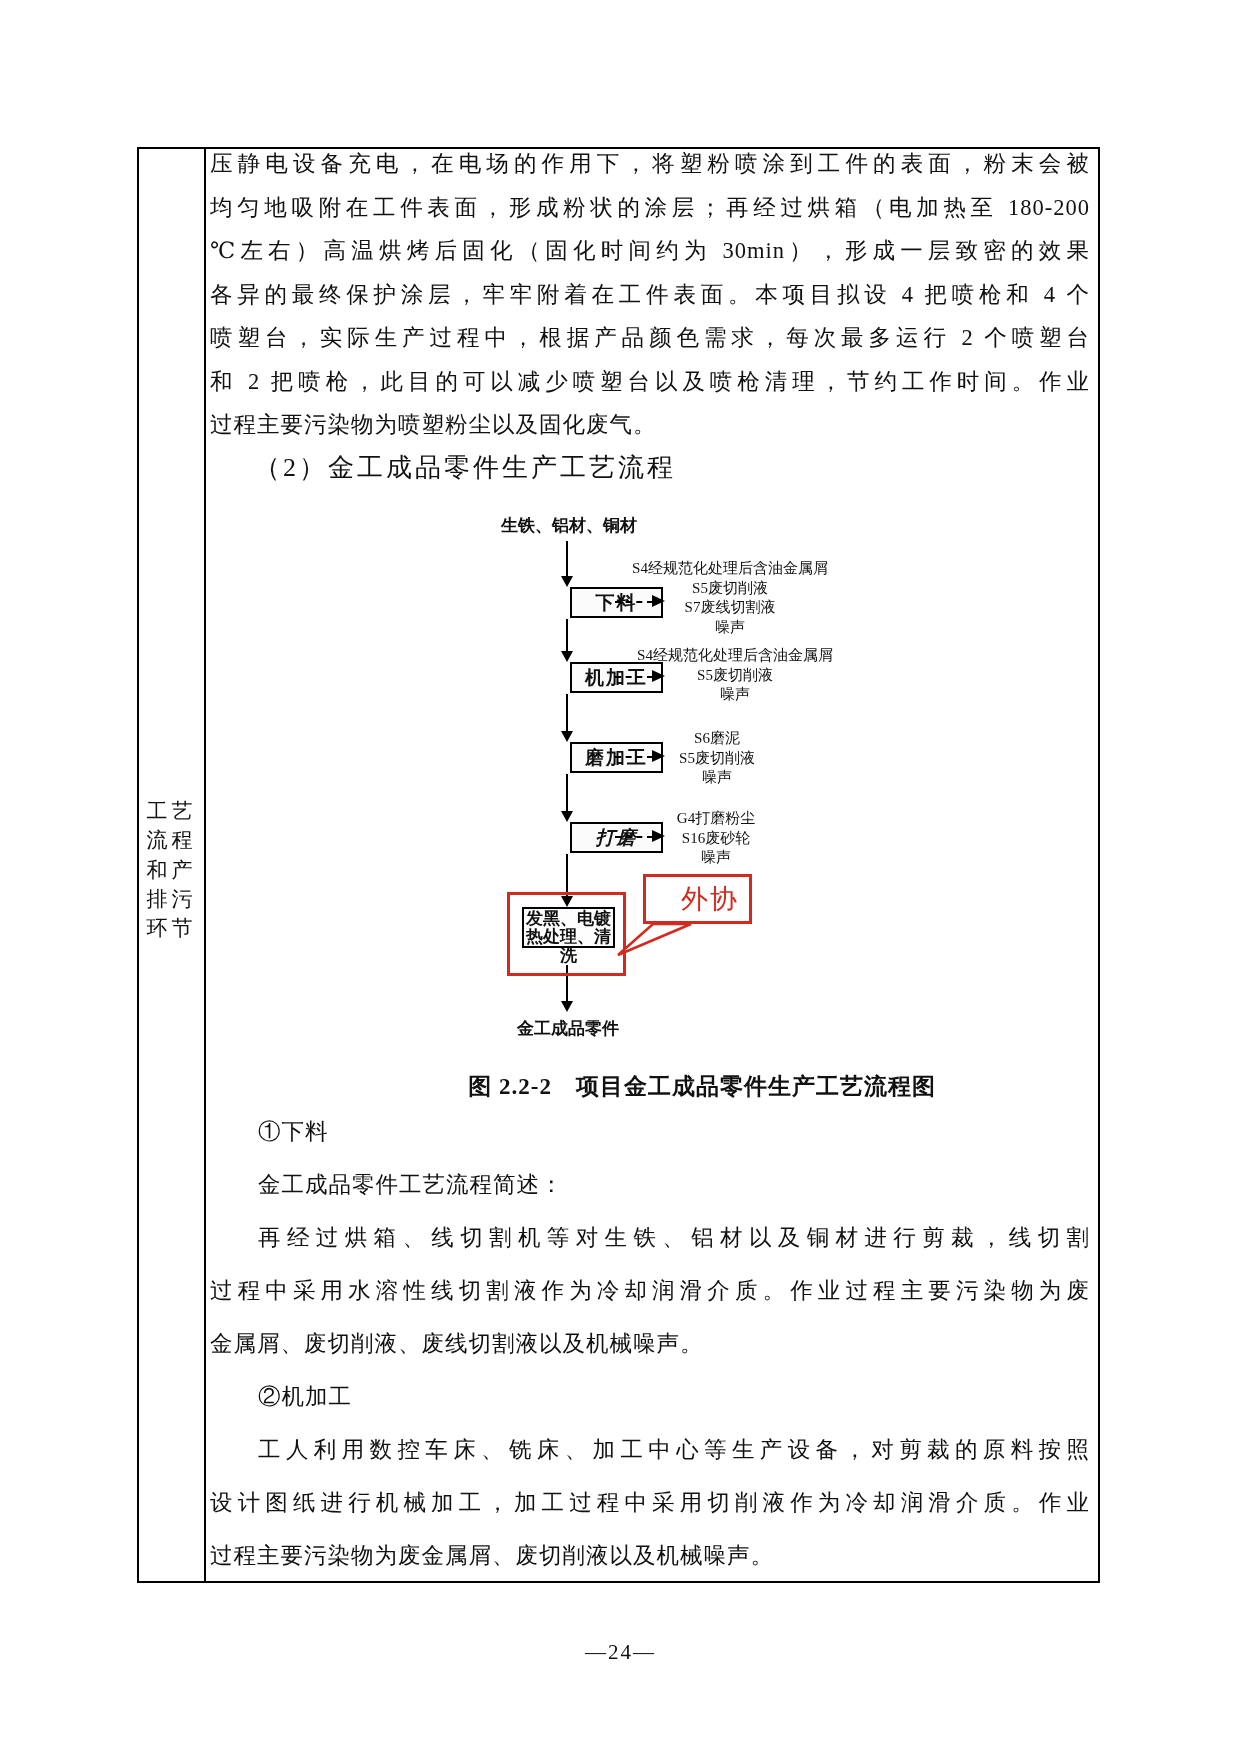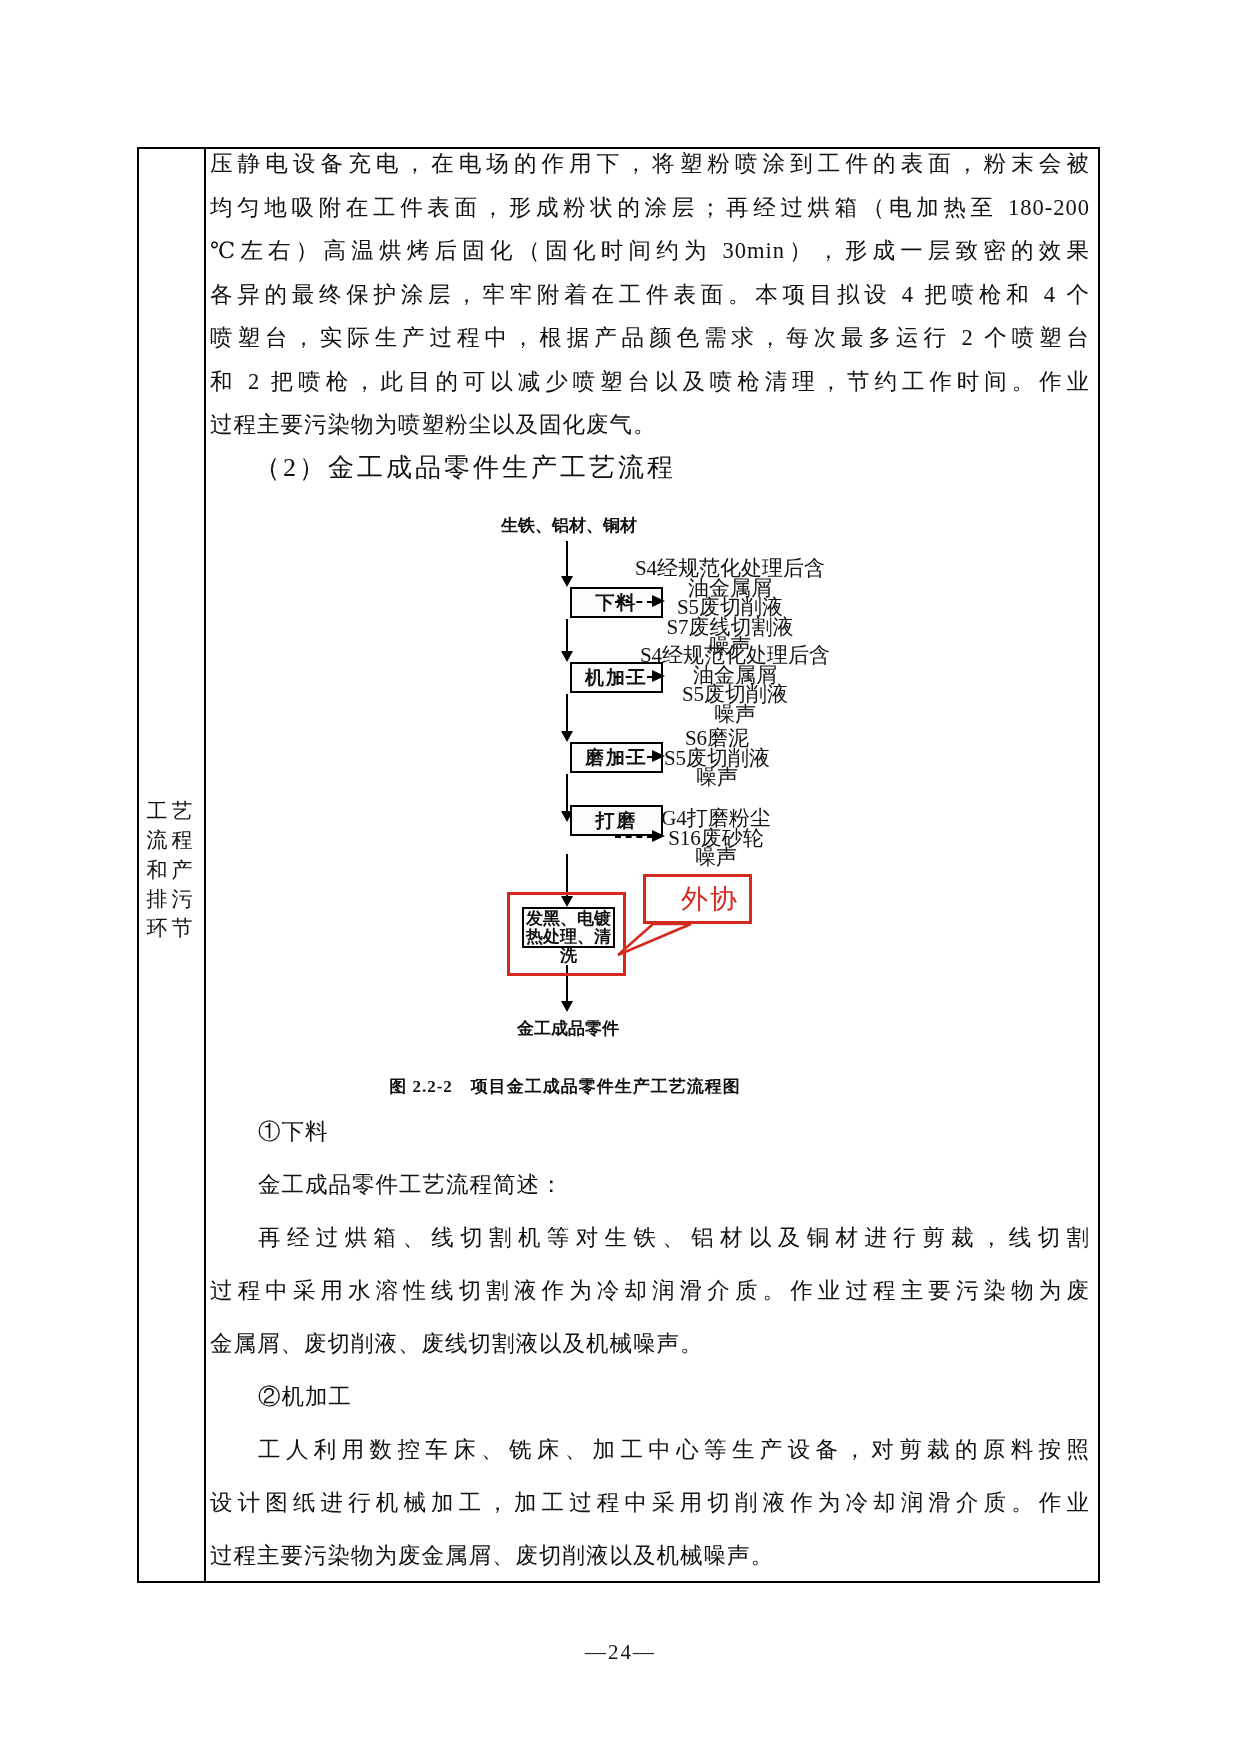--- a/index.html
+++ b/index.html
@@ -16,36 +16,36 @@
     font-size:21px;line-height:29.3px;letter-spacing:4px;}
   
   .text-area{position:absolute;left:210px;width:880px;}
   .para-a{top:142px;font-size:22.5px;line-height:43.5px;letter-spacing:1px;}
   .lower{top:1105px;font-size:22.5px;line-height:53px;letter-spacing:1px;}
   .jline{text-align:justify;text-align-last:justify;text-justify:inter-character;}
   .lline{text-align:left;}
   .ind{text-indent:48px;}
   .heading2{position:absolute;left:210px;top:446px;width:880px;font-size:26px;
     line-height:44px;letter-spacing:3px;text-indent:44px;}
-  .caption{position:absolute;left:210px;top:1071px;width:710px;text-align:center;
-    font-weight:bold;font-size:17px;line-height:32px;letter-spacing:1px;}
+  .caption{position:absolute;left:226px;top:1071px;width:710px;text-align:right;
+    font-weight:bold;font-size:23px;line-height:32px;letter-spacing:1px;}
   .pagenum{position:absolute;left:0;top:1640px;width:1241px;text-align:center;
     font-size:21px;letter-spacing:2px;}
   
   .fc-label{position:absolute;text-align:center;font-weight:bold;font-size:17px;line-height:20px;}
   .fcbox{position:absolute;left:522px;width:93px;height:31px;box-sizing:border-box;
     border:2px solid #000;background:#fbfbfb;text-align:center;font-weight:bold;
     font-size:19px;line-height:27px;letter-spacing:2px;margin-left:48px;}
   .vline{position:absolute;left:566px;width:2px;background:#000;}
   .vhead{position:absolute;left:561px;width:0;height:0;
     border-left:6px solid transparent;border-right:6px solid transparent;border-top:11px solid #000;}
   .dash{position:absolute;left:615px;width:38px;height:0;border-top:2px dashed #000;}
   .dhead{position:absolute;left:652px;width:0;height:0;
     border-top:6.5px solid transparent;border-bottom:6.5px solid transparent;border-left:13px solid #000;}
-  .emis{position:absolute;text-align:center;font-size:21px;line-height:19.5px;color:#111;}
+  .emis{position:absolute;text-align:center;font-size:15px;line-height:19.5px;color:#111;}
   .redbox{position:absolute;left:507px;top:892px;width:119px;height:84px;
     box-sizing:border-box;border:3px solid #d32a20;}
   .finalbox{position:absolute;left:522px;top:907px;width:93px;height:41px;
     box-sizing:border-box;border:2px solid #000;background:#fdfdfd;text-align:center;
     font-weight:bold;font-size:17px;line-height:18.3px;padding-top:1px;}
   .callout{position:absolute;left:643px;top:874px;width:109px;height:50px;
     box-sizing:border-box;border:3px solid #d32a20;background:#fff;text-align:center;
     font-size:27px;line-height:44px;color:#d32a20;letter-spacing:2px;z-index:3;padding-left:25px;}
   .tail{position:absolute;left:600px;top:855px;z-index:4;}
 </style>
@@ -88,21 +88,21 @@
   <div class="vline" style="top:774px;height:38px;"></div>
   <div class="vhead" style="top:811px;"></div>
   <div class="vline" style="top:854px;height:43px;"></div>
   <div class="vhead" style="top:896px;"></div>
   <div class="vline" style="top:965px;height:37px;"></div>
   <div class="vhead" style="top:1001px;"></div>
 
   <div class="fcbox" style="top:587px;">下料</div>
   <div class="fcbox" style="top:662px;">机加工</div>
   <div class="fcbox" style="top:742px;">磨加工</div>
-  <div class="fcbox" style="top:805px;">打磨</div>
+  <div class="fcbox" style="top:822px;font-style:italic;">打磨</div>
 
   <div class="dash" style="top:601px;"></div>
   <div class="dhead" style="top:595px;"></div>
   <div class="dash" style="top:676px;"></div>
   <div class="dhead" style="top:670px;"></div>
   <div class="dash" style="top:756px;"></div>
   <div class="dhead" style="top:750px;"></div>
   <div class="dash" style="top:836px;"></div>
   <div class="dhead" style="top:830px;"></div>
 

